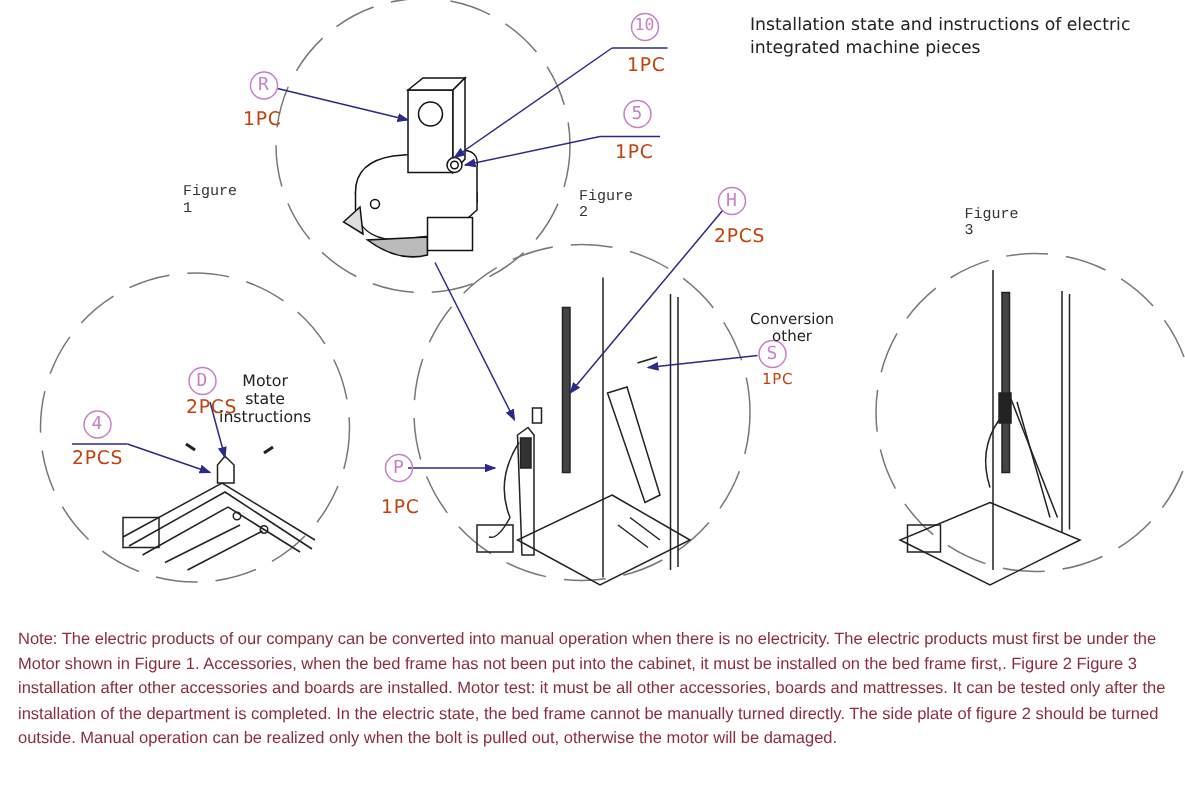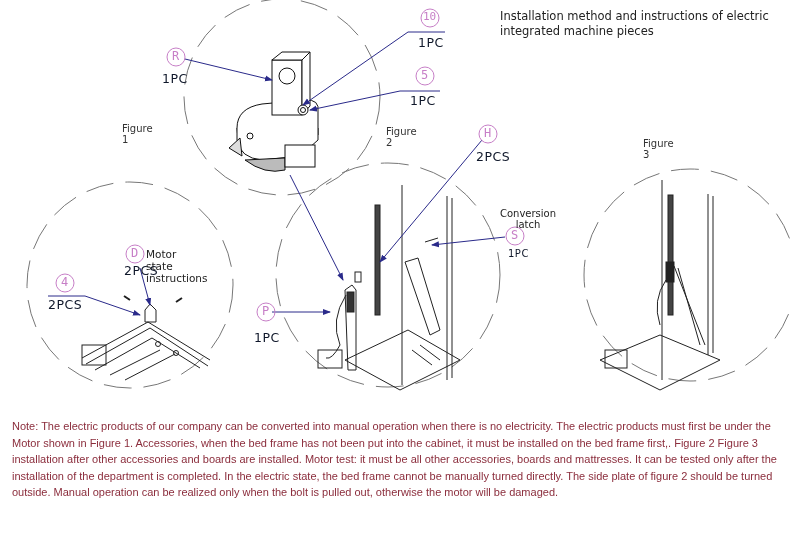--- a/index.html
+++ b/index.html
@@ -1,22 +1,22 @@
 <!DOCTYPE html>
 <html><head>
 <meta charset="utf-8">
 <style>
   html, body { margin:0; padding:0; background:#ffffff; }
   body { width:790px; height:536px; position:relative; overflow:hidden;
          font-family:"DejaVu Sans", sans-serif; }
   .abs { position:absolute; }
   .title { left:500px; top:9px; font-size:11.5px; line-height:15px; color:#222; width:285px; }
-  .fig-label { font-size:10px; line-height:11px; color:#333; }
+  .fig-label { font-size:10px; line-height:11px; color:#333;font-family:Liberation Mono, monospace; }
   .callout-code { font-family:"DejaVu Sans Mono", monospace; color:#c77fc7; font-size:12px; }
-  .callout-qty { font-family:"DejaVu Sans", sans-serif; color:#0f172a; font-size:12.5px; letter-spacing:0.5px; }
+  .callout-qty { font-family:"DejaVu Sans", sans-serif; color:#c2410c; font-size:12.5px; letter-spacing:0.5px; }
   .note-text { font-size:10.5px; color:#222; line-height:12px; }
   .note { left:12px; top:418px; width:776px; font-size:11px; line-height:16.6px; color:#8b2d3c;
           font-family:"Liberation Sans", sans-serif; }
   svg { position:absolute; left:0; top:0; }
 </style>
 </head>
 <body>
 
 <svg width="790" height="536" viewBox="0 0 790 536">
   <defs>
@@ -110,21 +110,21 @@
     <circle cx="430" cy="18" r="9"></circle>
     <circle cx="425" cy="76" r="9"></circle>
     <circle cx="135" cy="254" r="9"></circle>
     <circle cx="65" cy="283" r="9"></circle>
     <circle cx="488" cy="134" r="9"></circle>
     <circle cx="266" cy="312" r="9"></circle>
     <circle cx="515" cy="236" r="9"></circle>
   </g>
 </svg>
 
-<div class="abs title">Installation method and instructions of electric integrated machine pieces</div>
+<div class="abs title">Installation state and instructions of electric integrated machine pieces</div>
 
 <div class="abs fig-label" style="left:122px;top:123px;">
   <div>Figure</div>
   <div>1</div>
 </div>
 <div class="abs fig-label" style="left:386px;top:126px;">
   <div>Figure</div>
   <div>2</div>
 </div>
 <div class="abs fig-label" style="left:643px;top:138px;">
@@ -136,35 +136,35 @@
 <div class="abs callout-qty" style="left:162px;top:71px;">1PC</div>
 
 <div class="abs callout-code" style="left:423px;top:10px;font-size:11px;">10</div>
 <div class="abs callout-qty" style="left:418px;top:35px;">1PC</div>
 
 <div class="abs callout-code" style="left:421px;top:68px;">5</div>
 <div class="abs callout-qty" style="left:410px;top:93px;">1PC</div>
 
 <div class="abs callout-code" style="left:131px;top:246px;">D</div>
 <div class="abs callout-qty" style="left:124px;top:263px;">2PCS</div>
-<div class="abs note-text" style="left:146px;top:248px;">
+<div class="abs note-text" style="left:146px;top:248px;text-align:center;">
   <div>Motor</div>
   <div>state</div>
   <div>instructions</div>
 </div>
 
 <div class="abs callout-code" style="left:61px;top:275px;">4</div>
 <div class="abs callout-qty" style="left:48px;top:297px;">2PCS</div>
 
 <div class="abs callout-code" style="left:484px;top:126px;">H</div>
 <div class="abs callout-qty" style="left:476px;top:149px;">2PCS</div>
 
 <div class="abs callout-code" style="left:262px;top:304px;">P</div>
 <div class="abs callout-qty" style="left:254px;top:330px;">1PC</div>
 
 <div class="abs note-text" style="left:500px;top:208px;font-size:10px;line-height:11px;text-align:center;">
   <div>Conversion</div>
-  <div>latch</div>
+  <div>other</div>
 </div>
 <div class="abs callout-code" style="left:511px;top:228px;">S</div>
 <div class="abs callout-qty" style="left:508px;top:248px;font-size:10px;">1PC</div>
 
 <div class="abs note">Note: The electric products of our company can be converted into manual operation when there is no electricity. The electric products must first be under the Motor shown in Figure 1. Accessories, when the bed frame has not been put into the cabinet, it must be installed on the bed frame first,. Figure 2 Figure 3 installation after other accessories and boards are installed. Motor test: it must be all other accessories, boards and mattresses. It can be tested only after the installation of the department is completed. In the electric state, the bed frame cannot be manually turned directly. The side plate of figure 2 should be turned outside. Manual operation can be realized only when the bolt is pulled out, otherwise the motor will be damaged.</div>
 
 </body></html>

